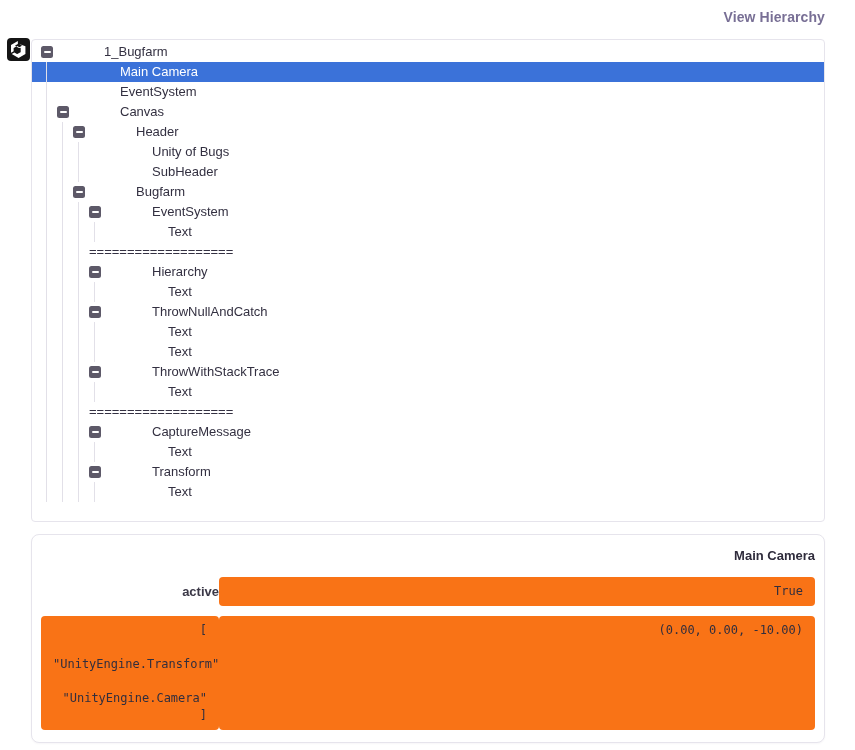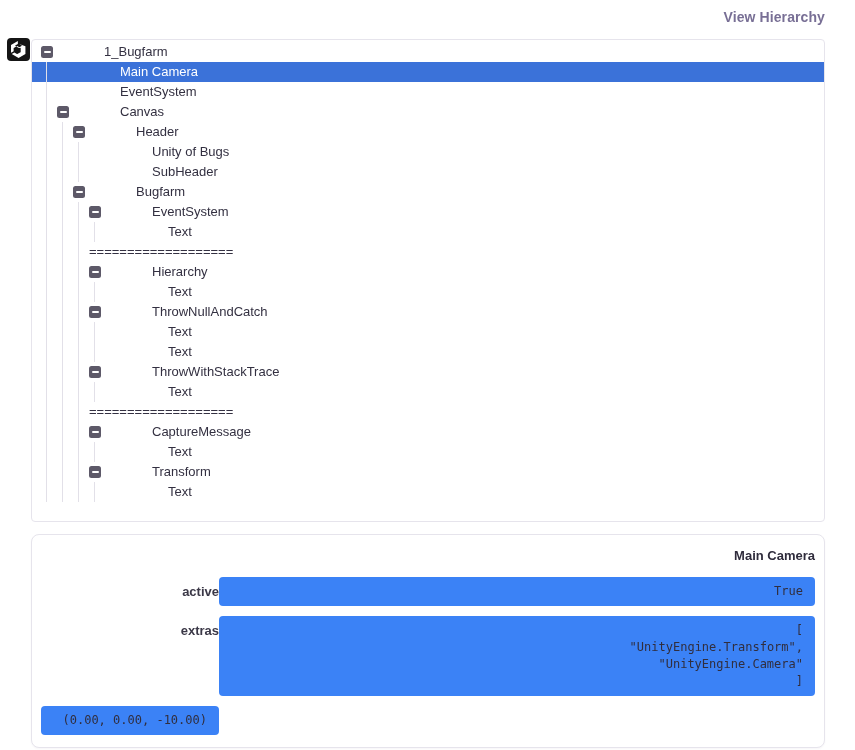--- a/index.html
+++ b/index.html
@@ -66,21 +66,21 @@
   }
   .details-title {
     font-size: 13px; font-weight: 700; color: #2f2c3c;
     padding: 0 0 14px 0; margin-left: 0;
   }
   .prop-grid { display: grid; grid-template-columns: 178px 1fr; row-gap: 10px; }
   .prop-label {
     font-size: 13px; font-weight: 700; color: #3b3847; padding-top: 7px; margin-left: 28px;
   }
   .prop-value {
-    background: #3b82f6; border-radius: 4px;
+    background: #f97316; border-radius: 4px;
     padding: 6px 12px;
     font-family: "DejaVu Sans Mono", monospace;
     font-size: 12px; line-height: 17px; color: #312e3e;
     white-space: pre-wrap;
   }
 </style>
 </head>
 <body>
 
 <div class="page">
@@ -206,21 +206,20 @@
           </div>
         </div>
       </div>
     </div>
 
   <div class="details-panel">
     <div class="details-title">Main Camera</div>
     <div class="prop-grid" id="prop-grid">
         <div class="prop-label">active</div>
         <div class="prop-value">True</div>
-        <div class="prop-label">extras</div>
         <div class="prop-value">[
   "UnityEngine.Transform",
   "UnityEngine.Camera"
 ]</div>
         <div class="prop-value">(0.00, 0.00, -10.00)</div>
       </div>
   </div>
 
 </div>
 

